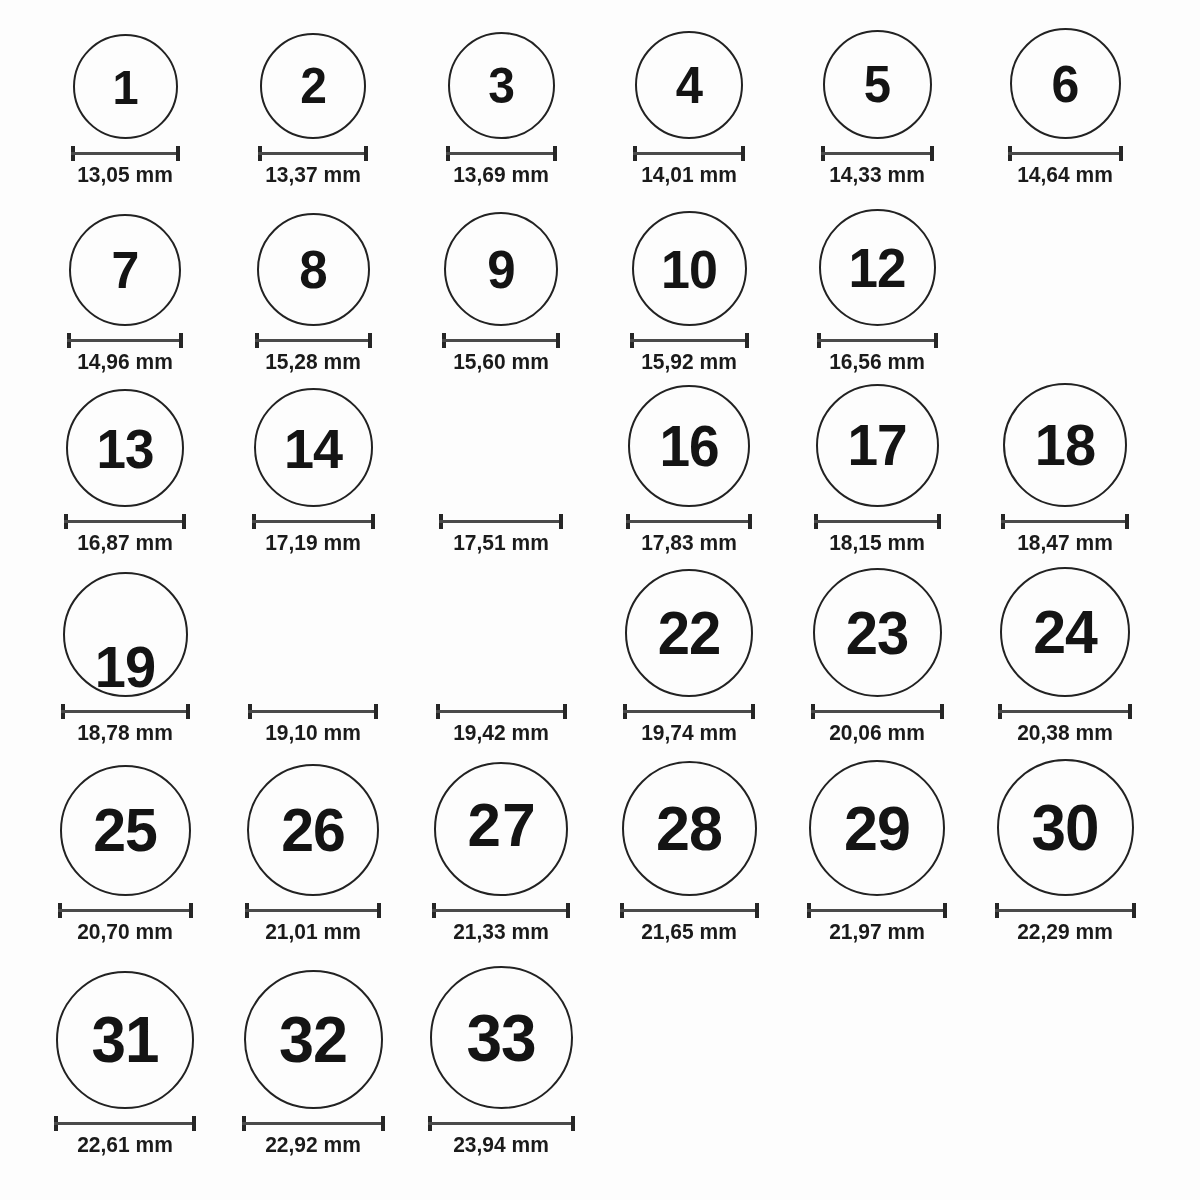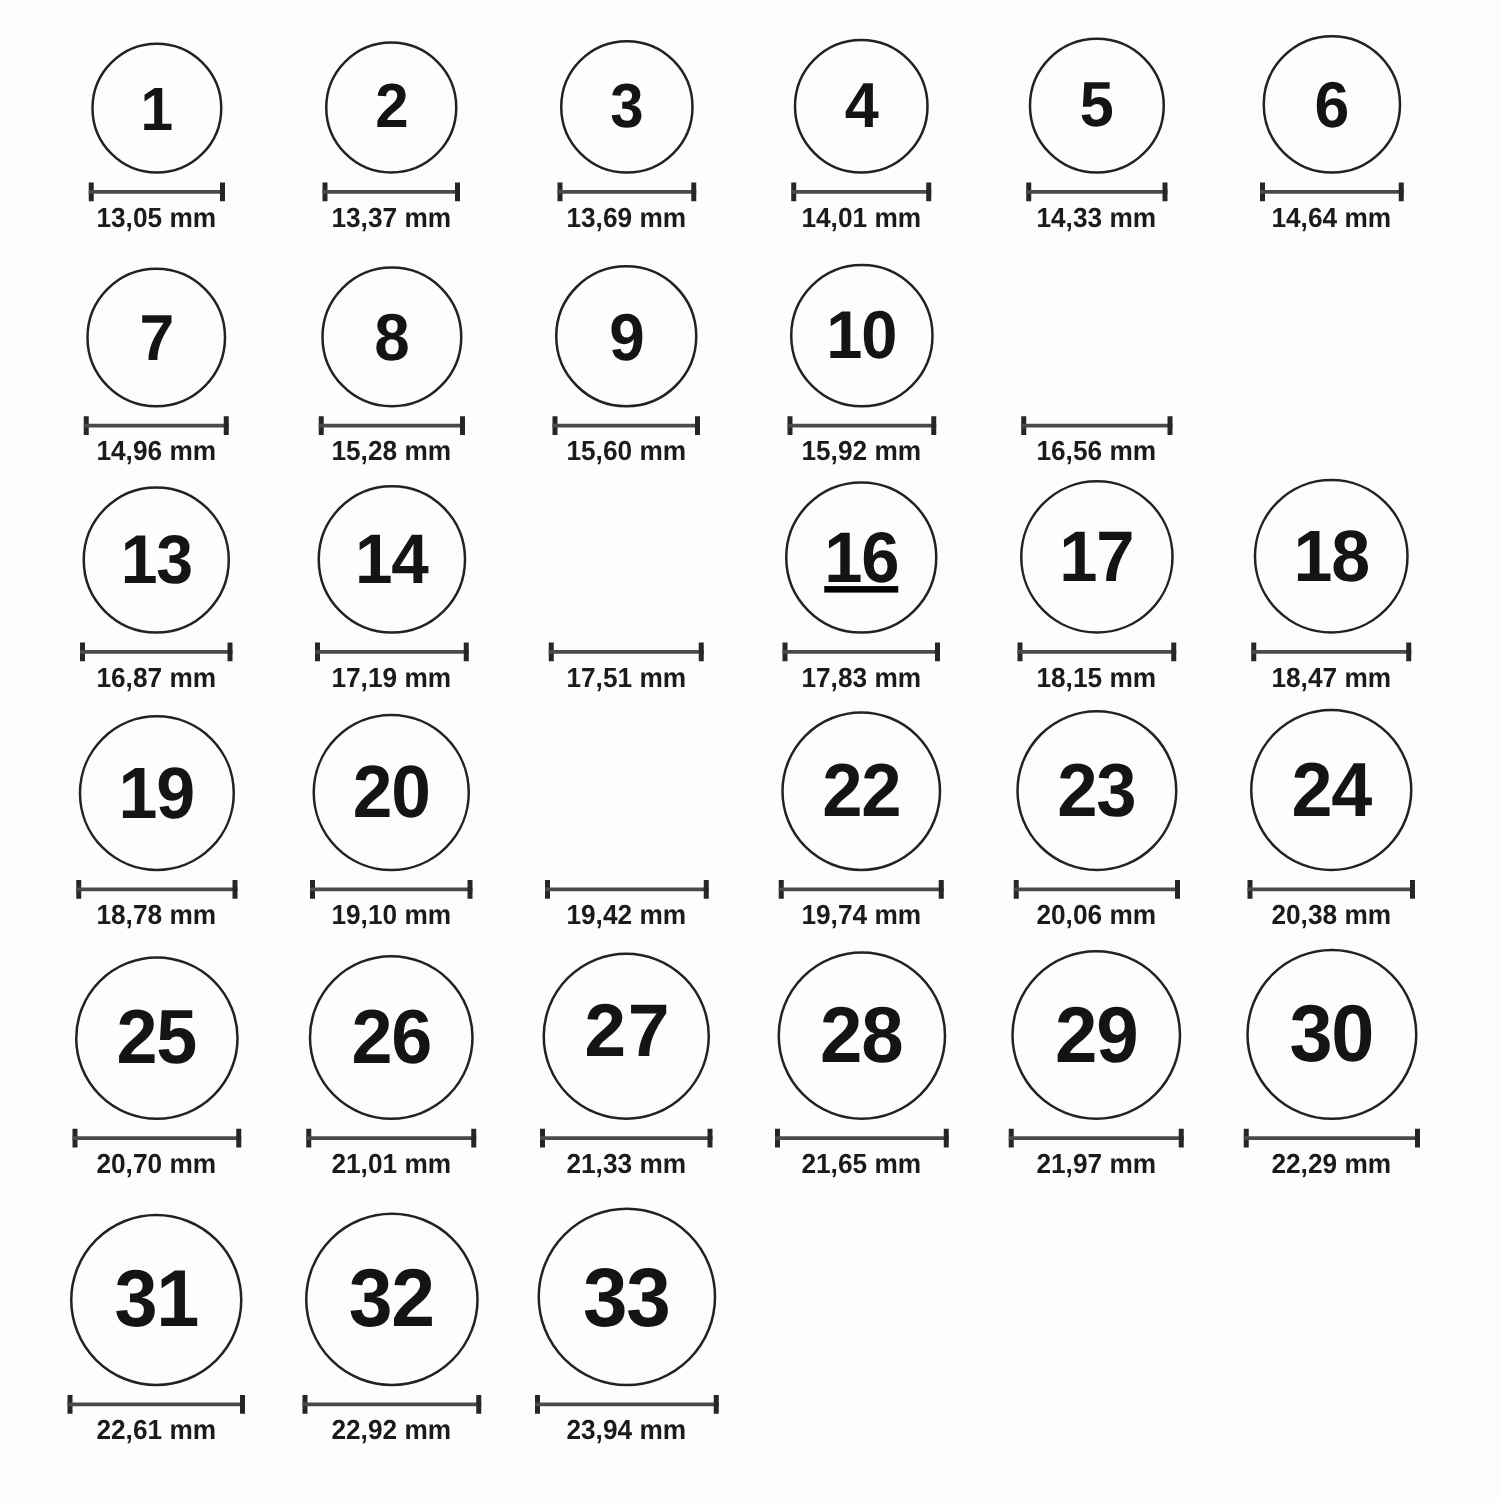--- a/index.html
+++ b/index.html
@@ -189,20 +189,23 @@
       <span class="num" style="font-size: 52px;">10</span>
     </div>
     <div class="ruler" style="width: 119px;">
       <span class="tick left"></span>
       <span class="line"></span>
       <span class="tick right"></span>
     </div>
     <div class="mm-label">15,92 mm</div>
   </div>
       <div class="cell">
+    <div class="circle" style="width: 117px; height: 117px;">
+      <span class="num" style="font-size: 53px;">12</span>
+    </div>
     <div class="ruler" style="width: 121px;">
       <span class="tick left"></span>
       <span class="line"></span>
       <span class="tick right"></span>
     </div>
     <div class="mm-label">16,56 mm</div>
   </div>
     </div>
     <div class="row" style="height: 192px; padding-bottom: 19px;">
       <div class="cell">
@@ -229,21 +232,21 @@
   </div>
       <div class="cell">
     <div class="ruler" style="width: 124px;">
       <span class="tick left"></span>
       <span class="line"></span>
       <span class="tick right"></span>
     </div>
     <div class="mm-label">17,51 mm</div>
   </div>
       <div class="cell">
-    <div class="circle" style="width: 122px; height: 122px; text-decoration: underline;">
+    <div class="circle" style="width: 122px; height: 122px;">
       <span class="num" style="font-size: 55px;">16</span>
     </div>
     <div class="ruler" style="width: 126px;">
       <span class="tick left"></span>
       <span class="line"></span>
       <span class="tick right"></span>
     </div>
     <div class="mm-label">17,83 mm</div>
   </div>
       <div class="cell">
@@ -264,34 +267,31 @@
     <div class="ruler" style="width: 128px;">
       <span class="tick left"></span>
       <span class="line"></span>
       <span class="tick right"></span>
     </div>
     <div class="mm-label">18,47 mm</div>
   </div>
     </div>
     <div class="row" style="height: 193px; padding-bottom: 22px;">
       <div class="cell">
-    <div class="circle" style="width: 125px; height: 125px;">
+    <div class="circle" style="width: 125px; height: 125px; align-items: flex-end;">
       <span class="num" style="font-size: 56px;">19</span>
     </div>
     <div class="ruler" style="width: 129px;">
       <span class="tick left"></span>
       <span class="line"></span>
       <span class="tick right"></span>
     </div>
     <div class="mm-label">18,78 mm</div>
   </div>
       <div class="cell">
-    <div class="circle" style="width: 126px; height: 126px;">
-      <span class="num" style="font-size: 57px;">20</span>
-    </div>
     <div class="ruler" style="width: 130px;">
       <span class="tick left"></span>
       <span class="line"></span>
       <span class="tick right"></span>
     </div>
     <div class="mm-label">19,10 mm</div>
   </div>
       <div class="cell">
     <div class="ruler" style="width: 131px;">
       <span class="tick left"></span>

